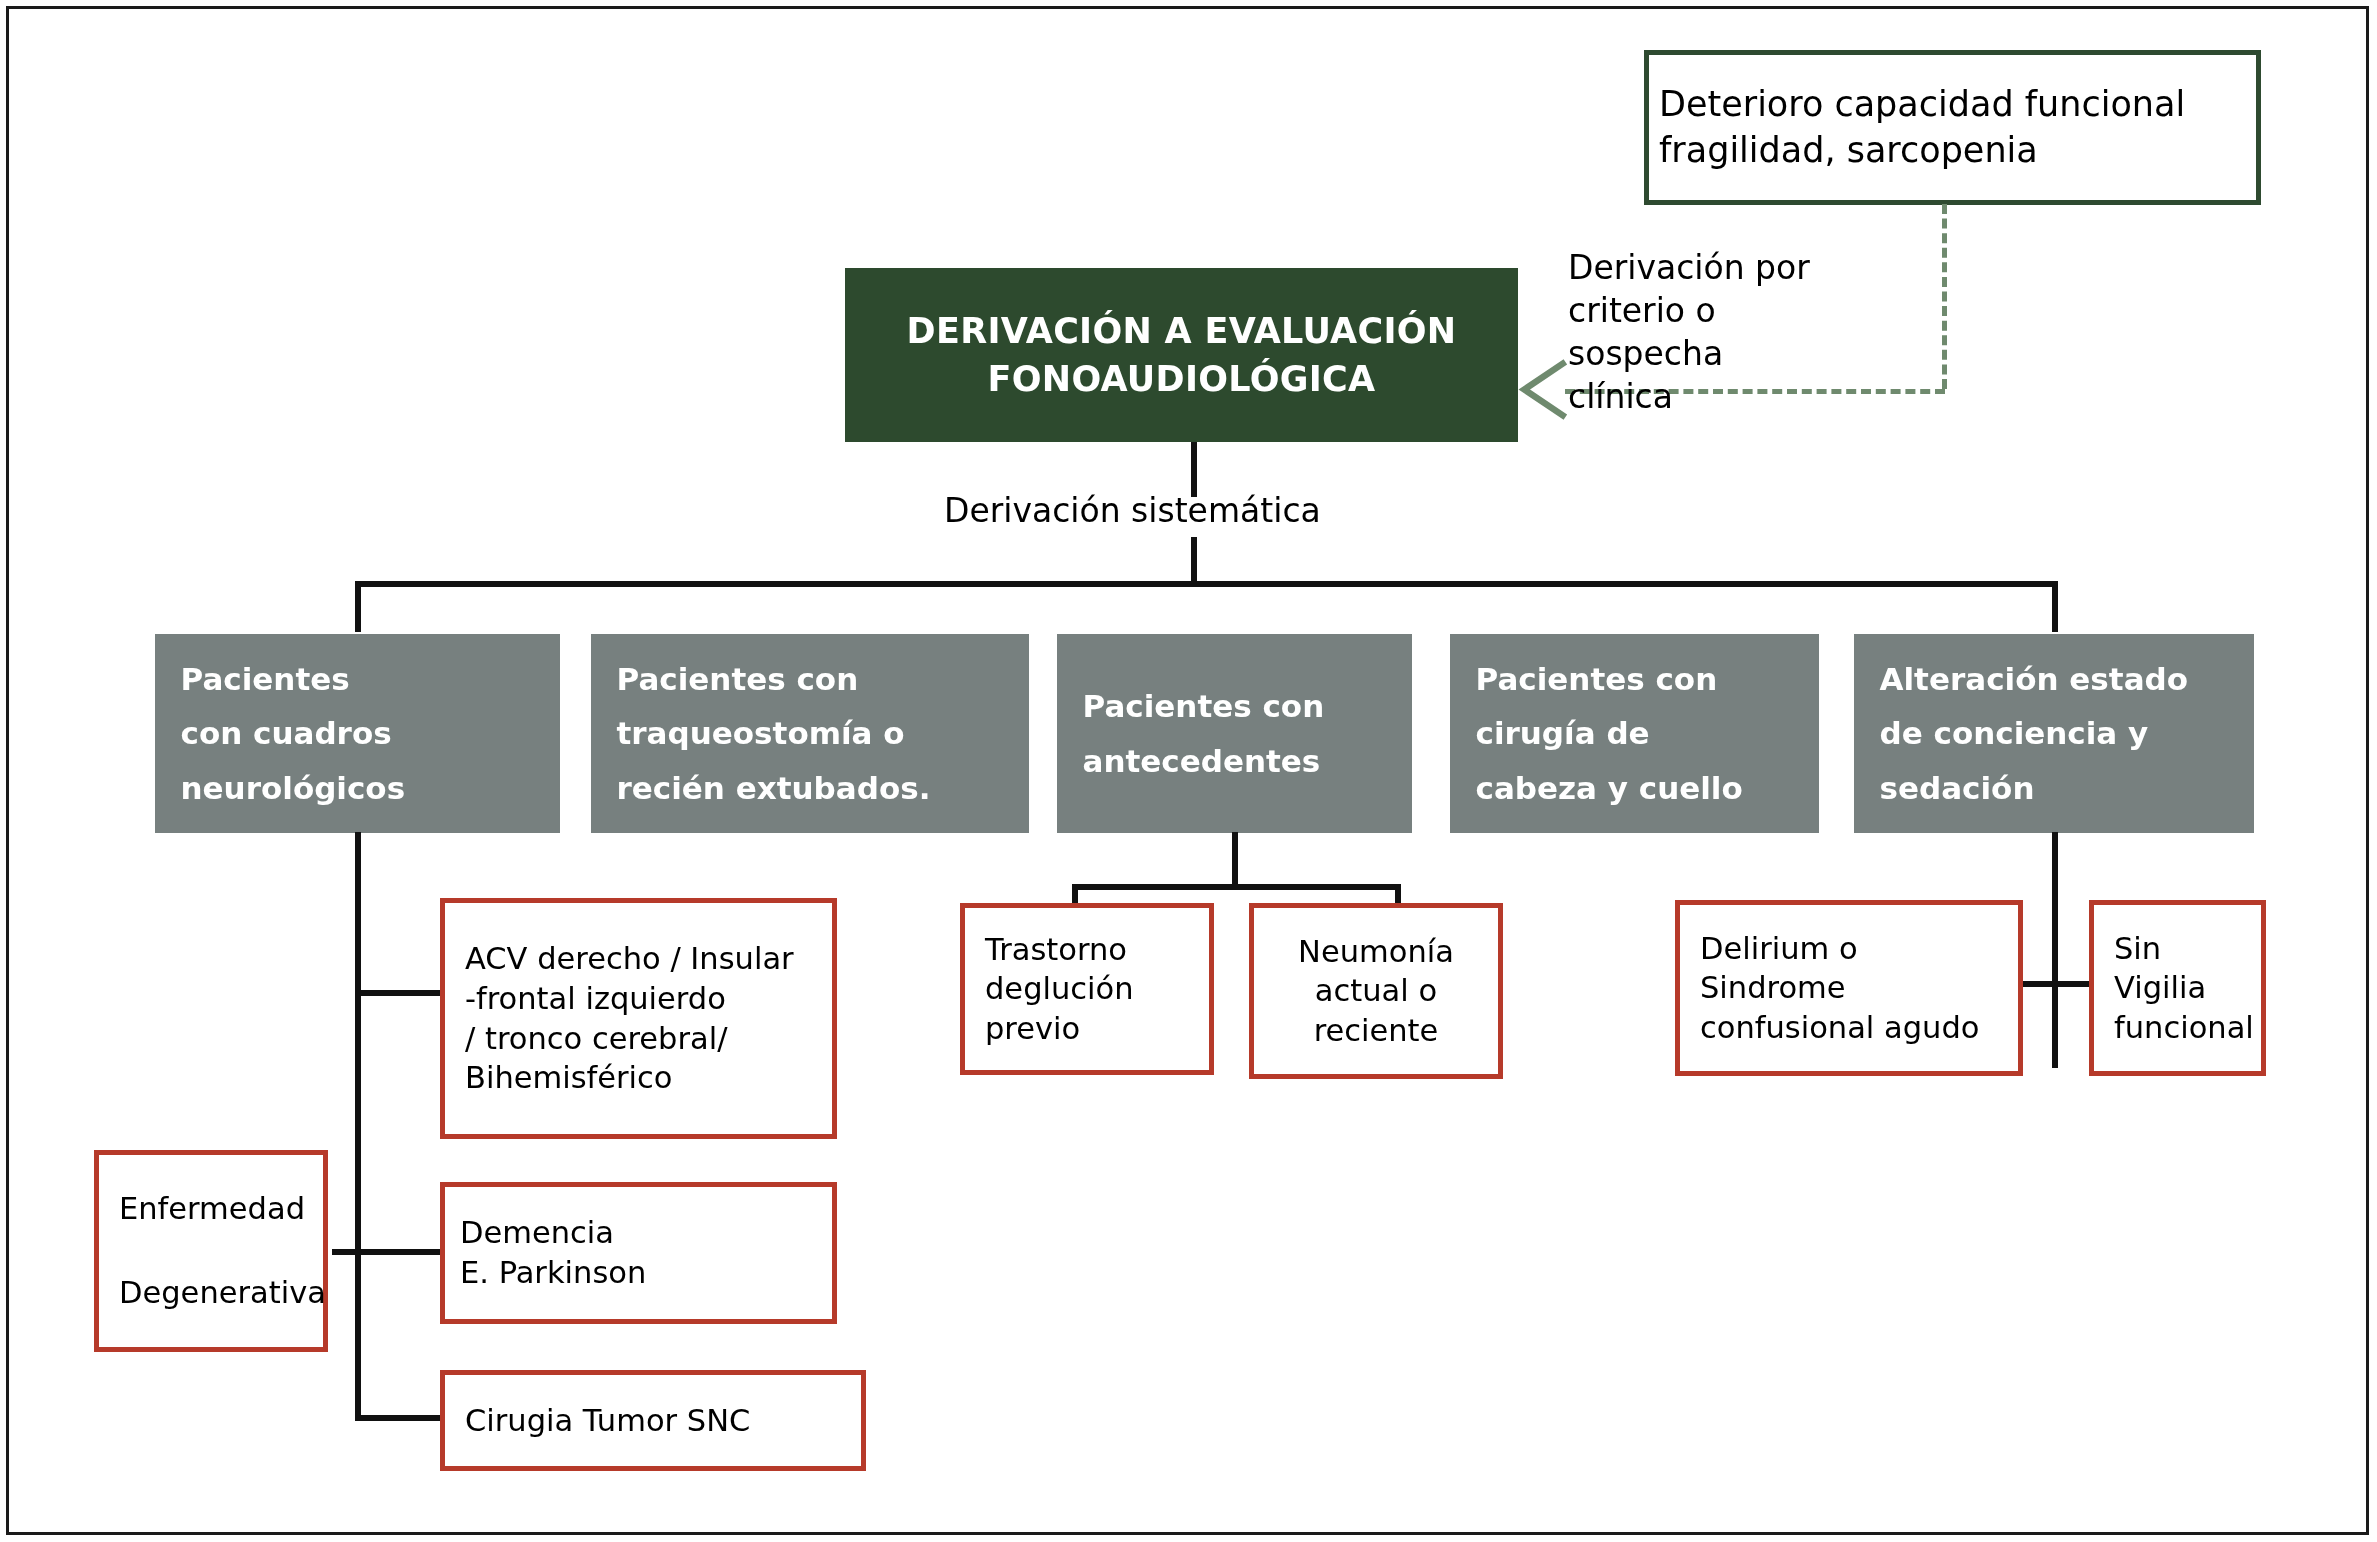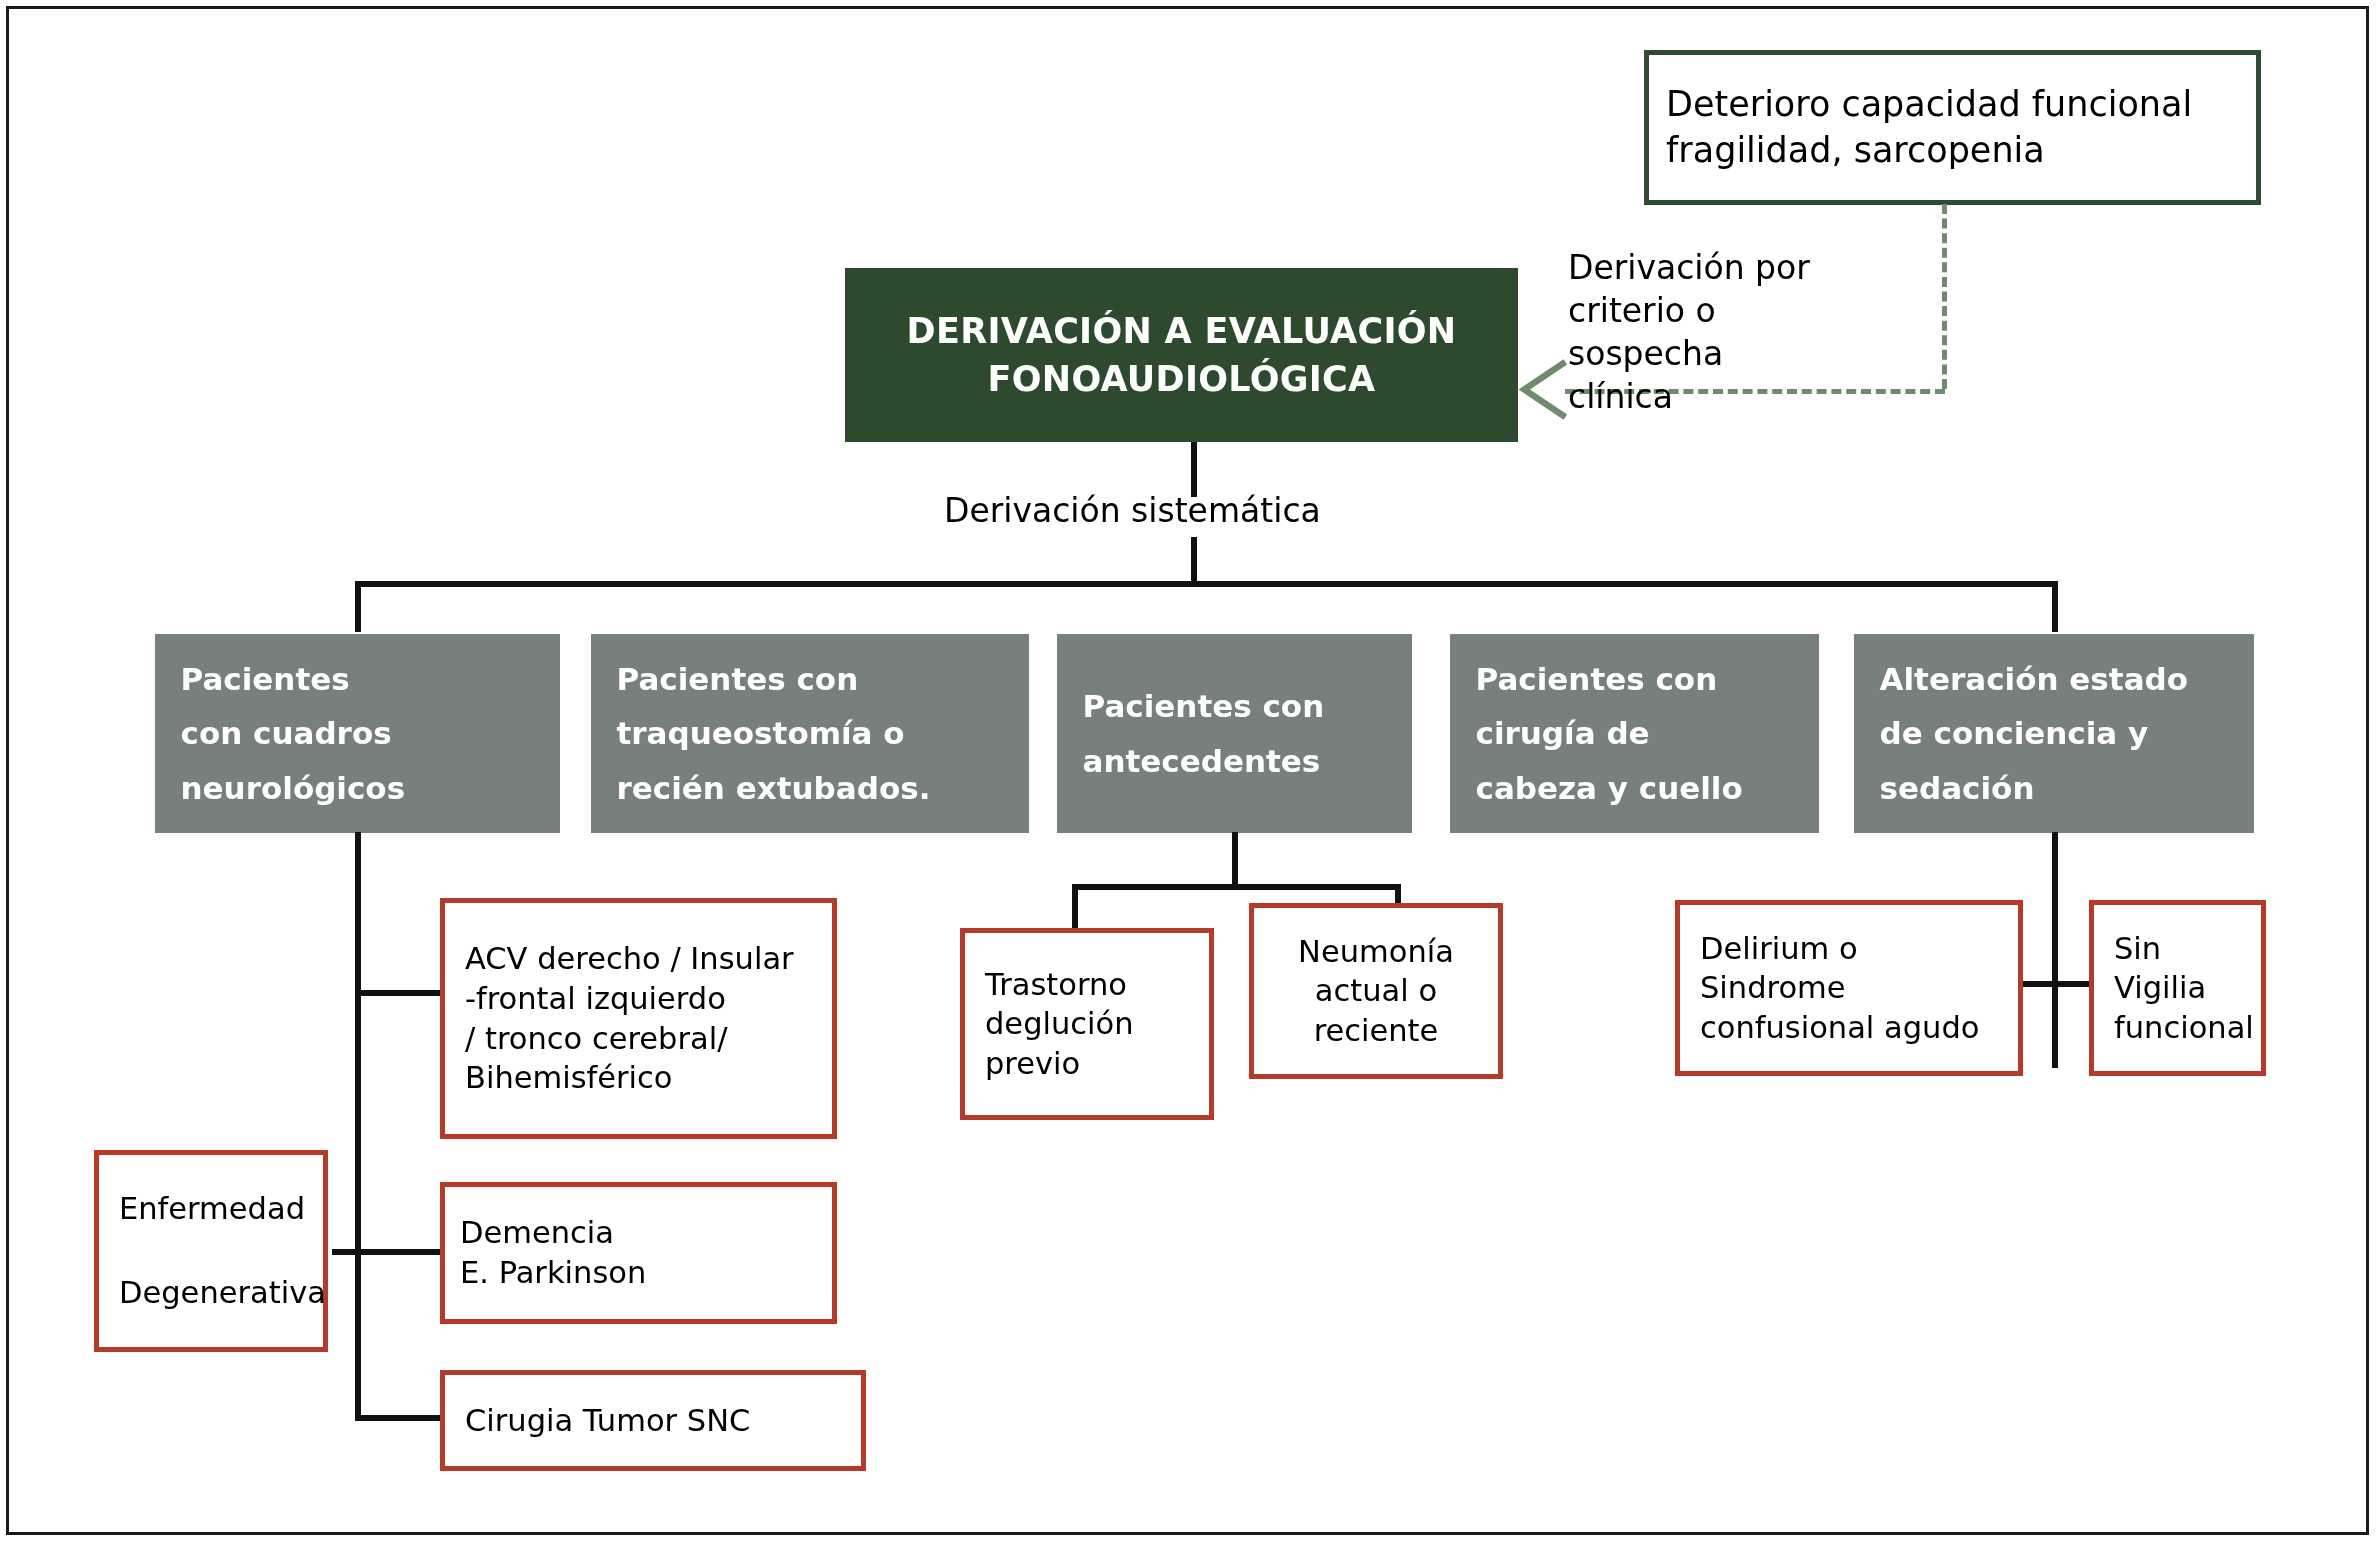--- a/index.html
+++ b/index.html
@@ -35,21 +35,21 @@
     display: flex;
     flex-direction: column;
     justify-content: center;
   }
   .green-outline {
     border: 5px solid #2e4a30;
     background: #ffffff;
     color: #000000;
     font-size: 35px;
     line-height: 1.30;
-    padding: 0 17px;
+    padding: 0 10px;
   }
   .green-solid {
     background: #2d4a2e;
     color: #ffffff;
     font-weight: bold;
     font-size: 35px;
     line-height: 1.38;
     text-align: center;
     letter-spacing: 0.3px;
   }
@@ -195,21 +195,21 @@
 
   <div class="box red-box" style="left:440px; top:1370px; width:426px; height:101px;">
     <div>Cirugia Tumor SNC</div>
   </div>
 
   <div class="line" style="left:1232px; top:832px; width:5.7px; height:57px;"></div>
   <div class="line" style="left:1072px; top:884px; width:329px; height:6.4px;"></div>
   <div class="line" style="left:1072px; top:884px; width:6.4px; height:50px;"></div>
   <div class="line" style="left:1395px; top:884px; width:6.4px; height:50px;"></div>
 
-  <div class="box red-box" style="left:960px; top:928px; width:254px; height:192px;">
+  <div class="box red-box" style="left:960px; top:903px; width:254px; height:172px;">
     <div>Trastorno</div>
     <div>deglución</div>
     <div>previo</div>
   </div>
 
   <div class="box red-box" style="left:1249px; top:903px; width:254px; height:176px;text-align:center;">
     <div>Neumonía</div>
     <div>actual o</div>
     <div>reciente</div>
   </div>

